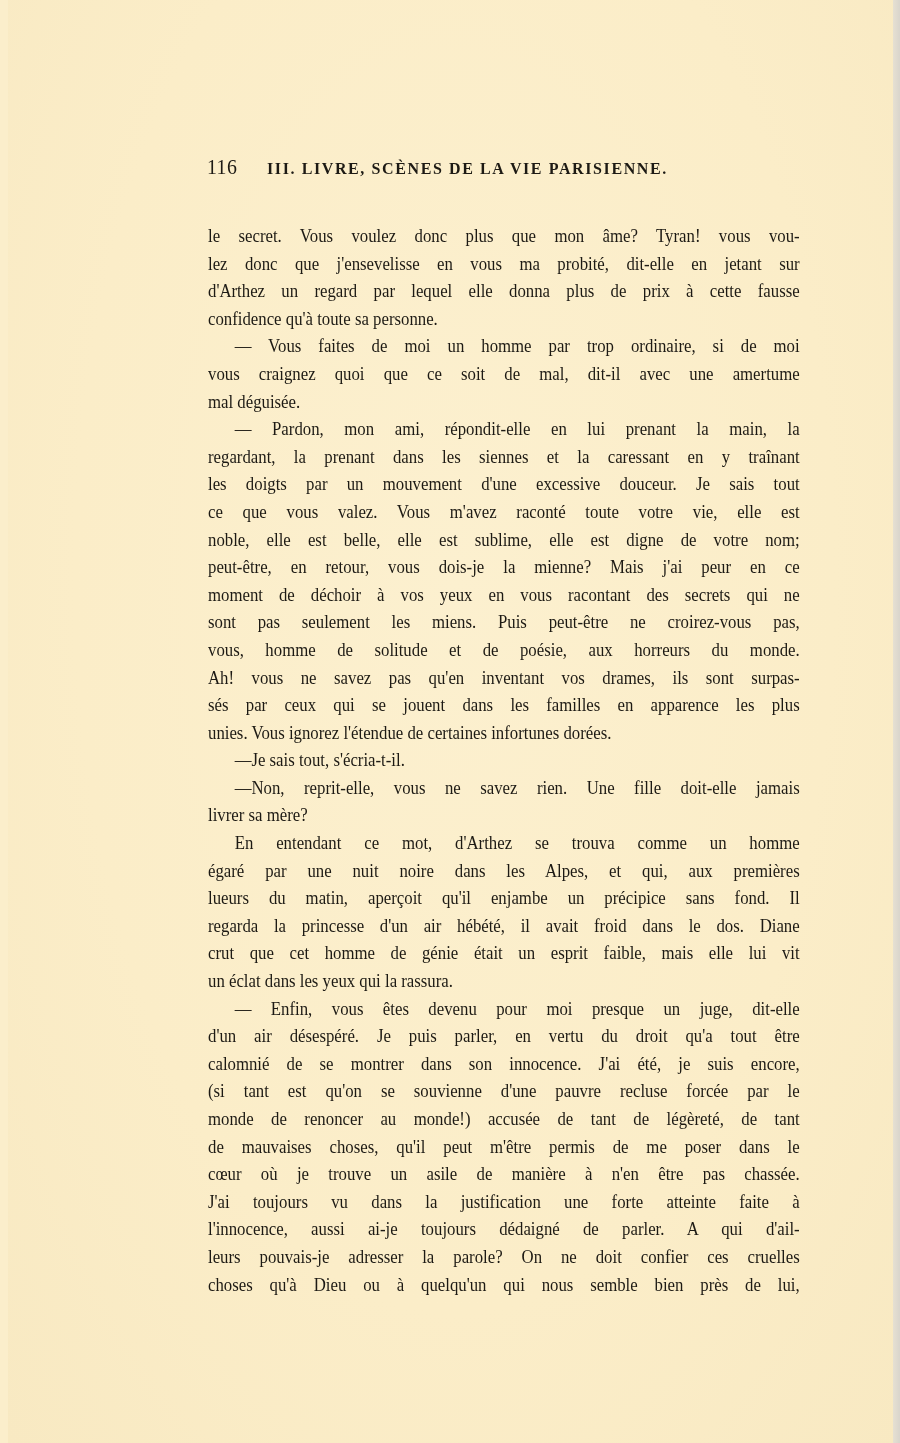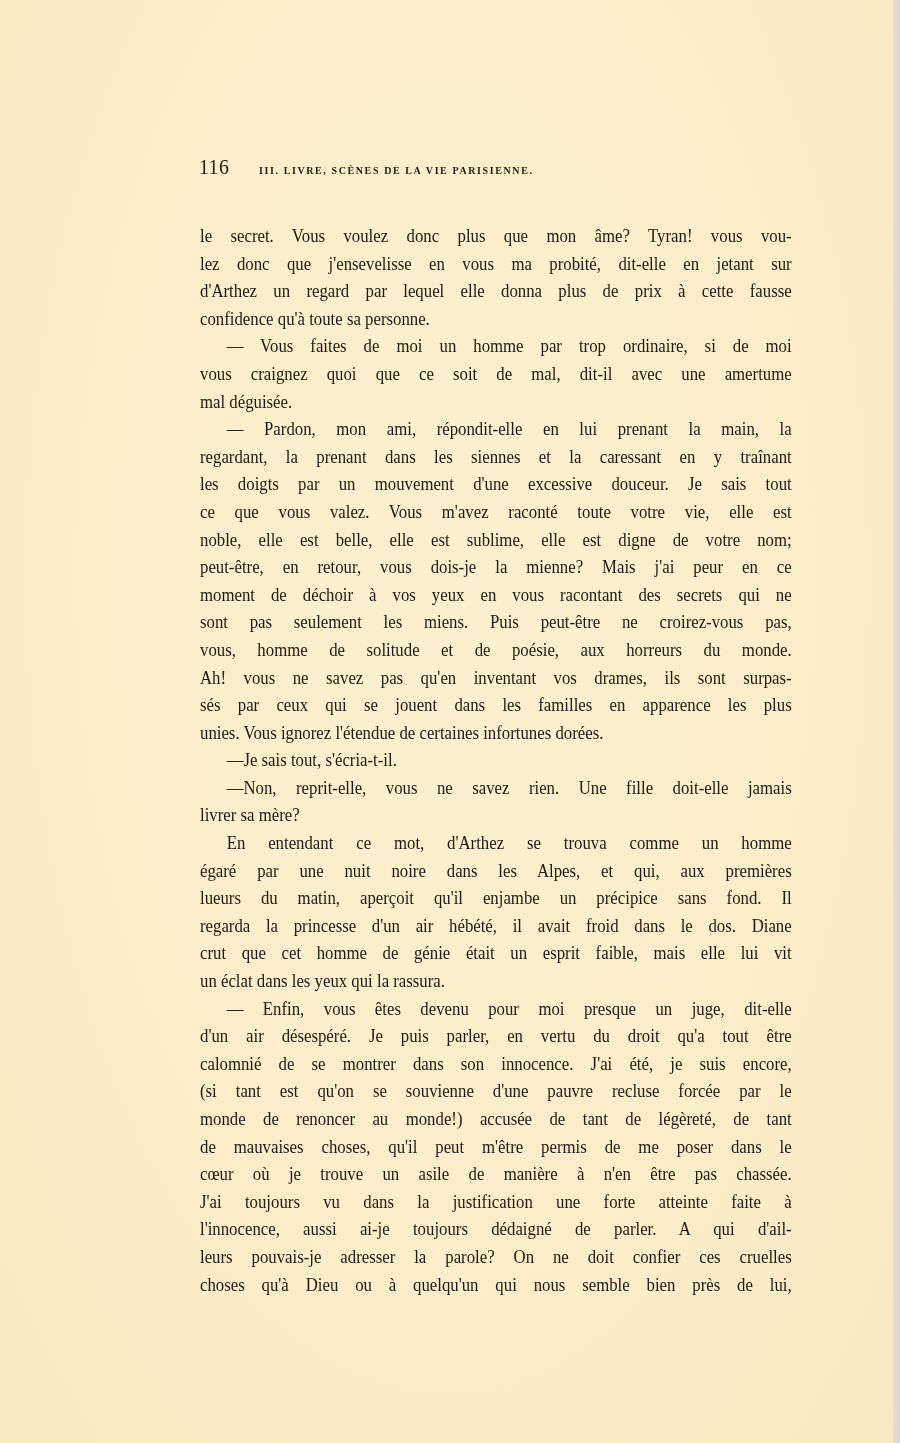--- a/index.html
+++ b/index.html
@@ -10,21 +10,21 @@
       width: 900px;
       height: 1443px;
       background: #fbeecb;
       position: relative;
       overflow: hidden;
       font-family: "Liberation Serif", "DejaVu Serif", serif;
       color: #1d1a14;
     }
     .page {
       position: absolute;
-      left: 0; top: 0;
+      left: 8px; top: 0;
       width: 893px;
       height: 1443px;
       background: radial-gradient(ellipse at 50% 40%, #fcf0cf 0%, #fbedc8 60%, #f8e9c2 100%);
     }
     .edge {
       position: absolute;
       right: 0; top: 0;
       width: 7px;
       height: 1443px;
       background: linear-gradient(to right, #e6e0d2, #d9d5cc);
@@ -39,21 +39,21 @@
       align-items: baseline;
     }
     .page-number {
       font-size: 22px;
       letter-spacing: 0.5px;
       width: 60px;
       transform: scaleX(0.9);
       transform-origin: left;
     }
     .running-head {
-      font-size: 10px;
+      font-size: 16px;
       font-weight: bold;
       letter-spacing: 1.6px;
       margin-left: 0px;
     }
     .text-block {
       position: absolute;
       left: 200px;
       top: 182px;
       width: 592px;
       margin-top: 40px;

